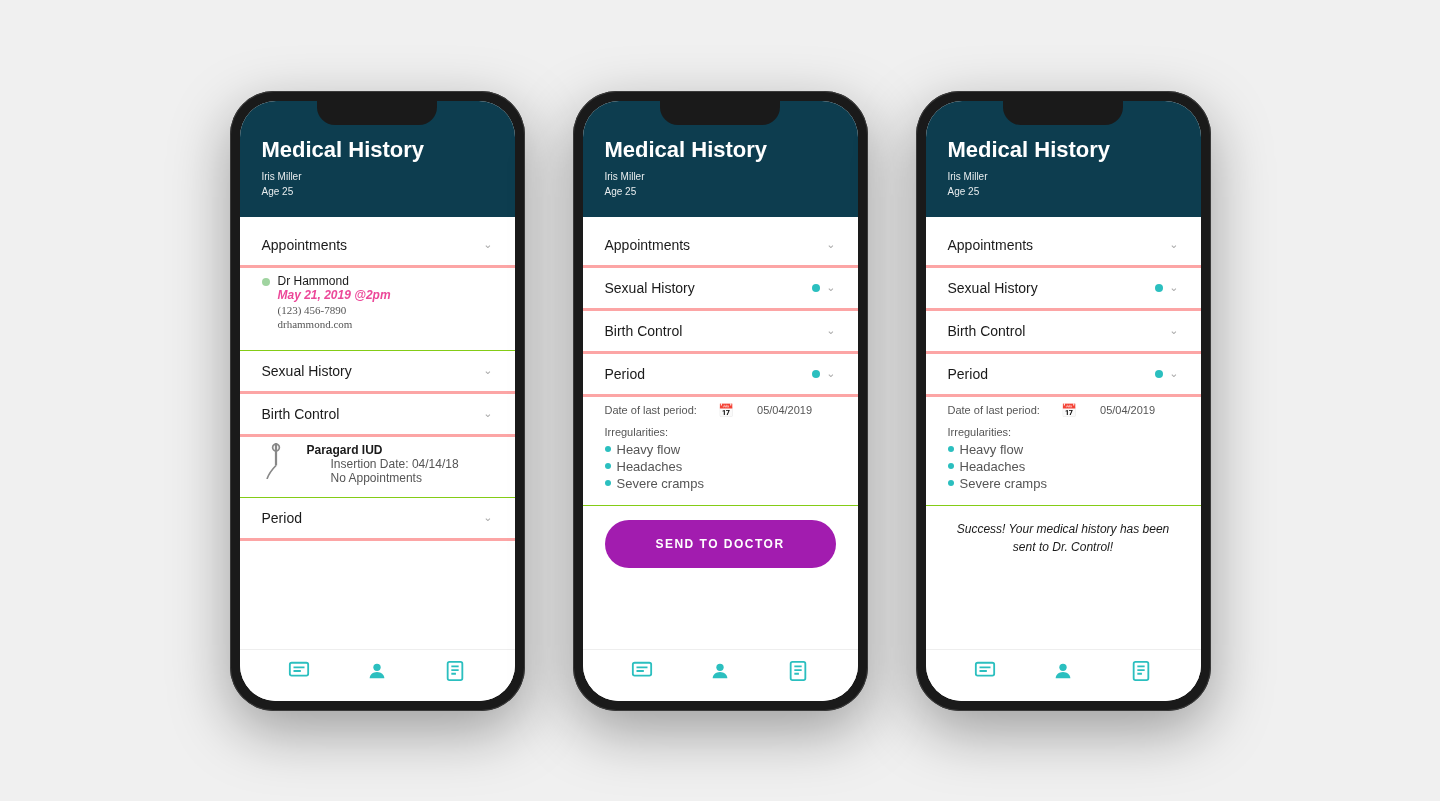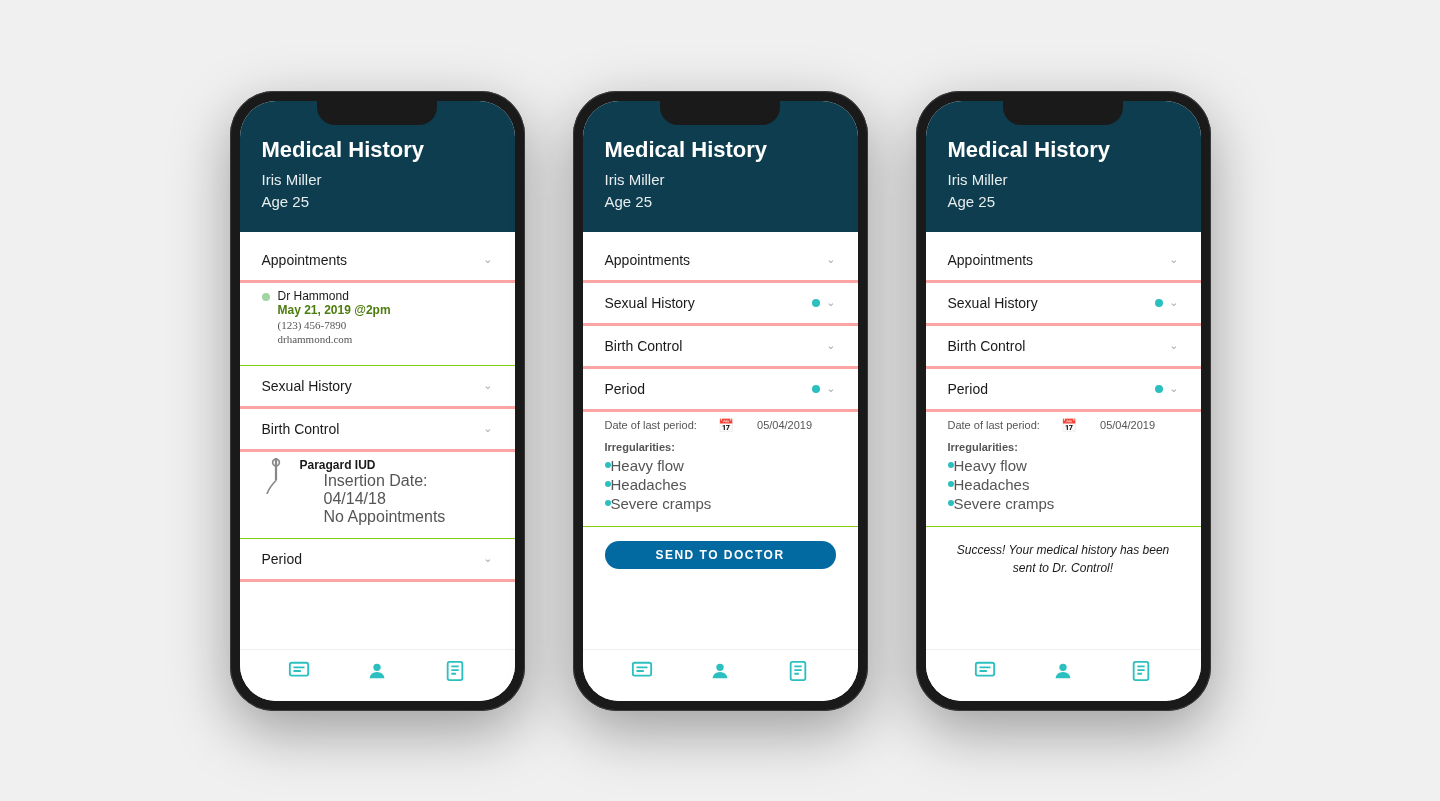--- a/index.html
+++ b/index.html
@@ -60,21 +60,21 @@
       flex-shrink: 0;
     }
     .header-title {
       color: #fff;
       font-size: 22px;
       font-weight: 700;
       margin-bottom: 6px;
     }
     .header-name {
       color: #fff;
-      font-size: 15px;
+      font-size: 10px;
       opacity: 0.9;
       line-height: 1.5;
     }
 
     
     .phone-content {
       flex: 1;
       overflow-y: auto;
       padding: 8px 0;
       background: #fff;
@@ -134,49 +134,50 @@
       margin-top: 4px;
       flex-shrink: 0;
     }
     .appt-name {
       font-size: 12px;
       color: #1a1a1a;
       font-weight: 500;
     }
     .appt-time {
       font-size: 12px;
-      color: #4d7c0f;
+      color: #ec4899;
       font-weight: 600;
+      font-style: italic;
     }
     .appt-phone, .appt-web {
       font-size: 11px;
       color: #555;
       margin-top: 2px;
       font-family: Liberation Serif, serif;
     }
 
     
     .bc-item {
       display: flex;
       align-items: flex-start;
-      gap: 10px;
+      gap: 17px;
     }
     .iud-icon {
       width: 28px;
       height: 36px;
       flex-shrink: 0;
       color: #888;
     }
     .bc-name {
       font-size: 12px;
       font-weight: 600;
       color: #1a1a1a;
     }
     .bc-detail {
-      font-size: 16px;
+      font-size: 12px;
       color: #555;
       padding-left: 24px;
     }
 
     
     .period-field {
       display: flex;
       align-items: center;
       gap: 22px;
       margin-bottom: 8px;
@@ -185,47 +186,47 @@
     }
     .period-label {
       font-weight: 500;
     }
     .cal-icon {
       font-size: 13px;
     }
     .irreg-label {
       font-size: 11px;
       color: #555;
-      font-weight: 700;
+      font-weight: 400;
       margin-bottom: 4px;
     }
     .irreg-item {
       display: flex;
       align-items: center;
-      gap: 0;
-      font-size: 15px;
+      gap: 6px;
+      font-size: 13px;
       color: #555;
       margin-bottom: 2px;
     }
     .irreg-dot {
       width: 6px;
       height: 6px;
       border-radius: 50%;
       background: #2bbfbf;
       flex-shrink: 0;
     }
 
     
     .send-btn {
       margin: 14px 22px;
-      background: #0369a1;
+      background: #a21caf;
       color: #fff;
       border: none;
       border-radius: 24px;
-      padding: 7px 0;
+      padding: 17px 0;
       width: calc(100% - 44px);
       font-size: 12px;
       font-weight: 700;
       letter-spacing: 1.5px;
       cursor: pointer;
     }
 
     
     .success-msg {
       margin: 14px 22px;

